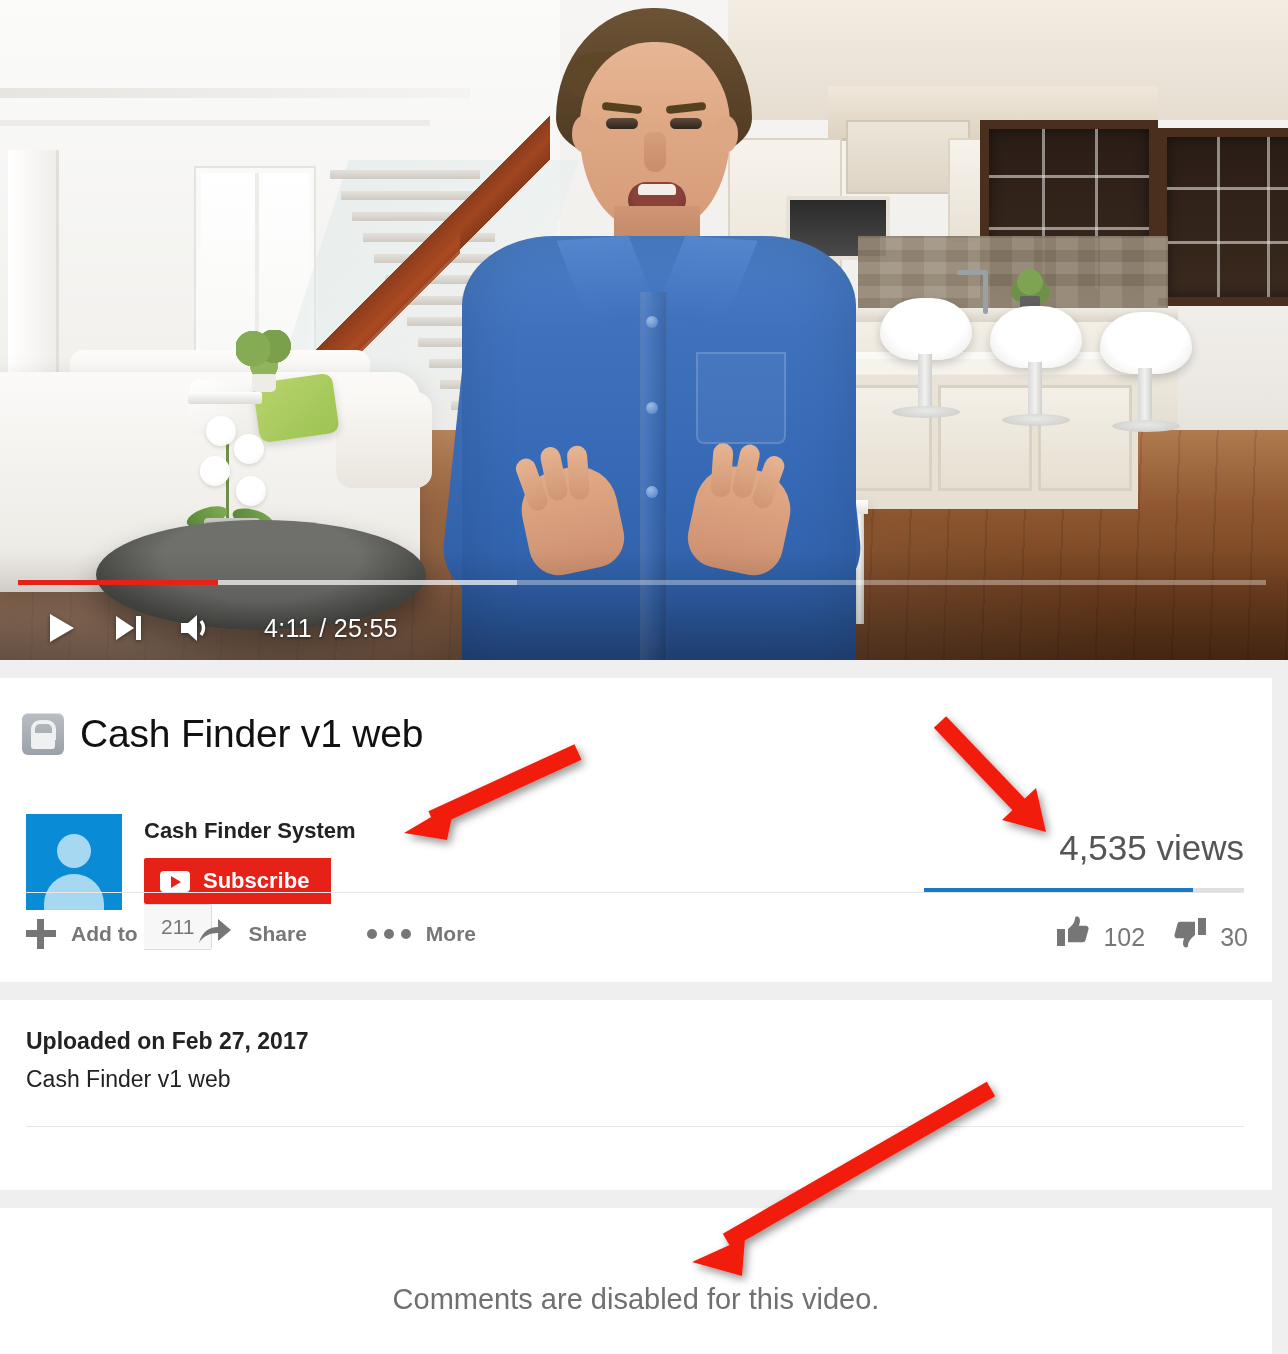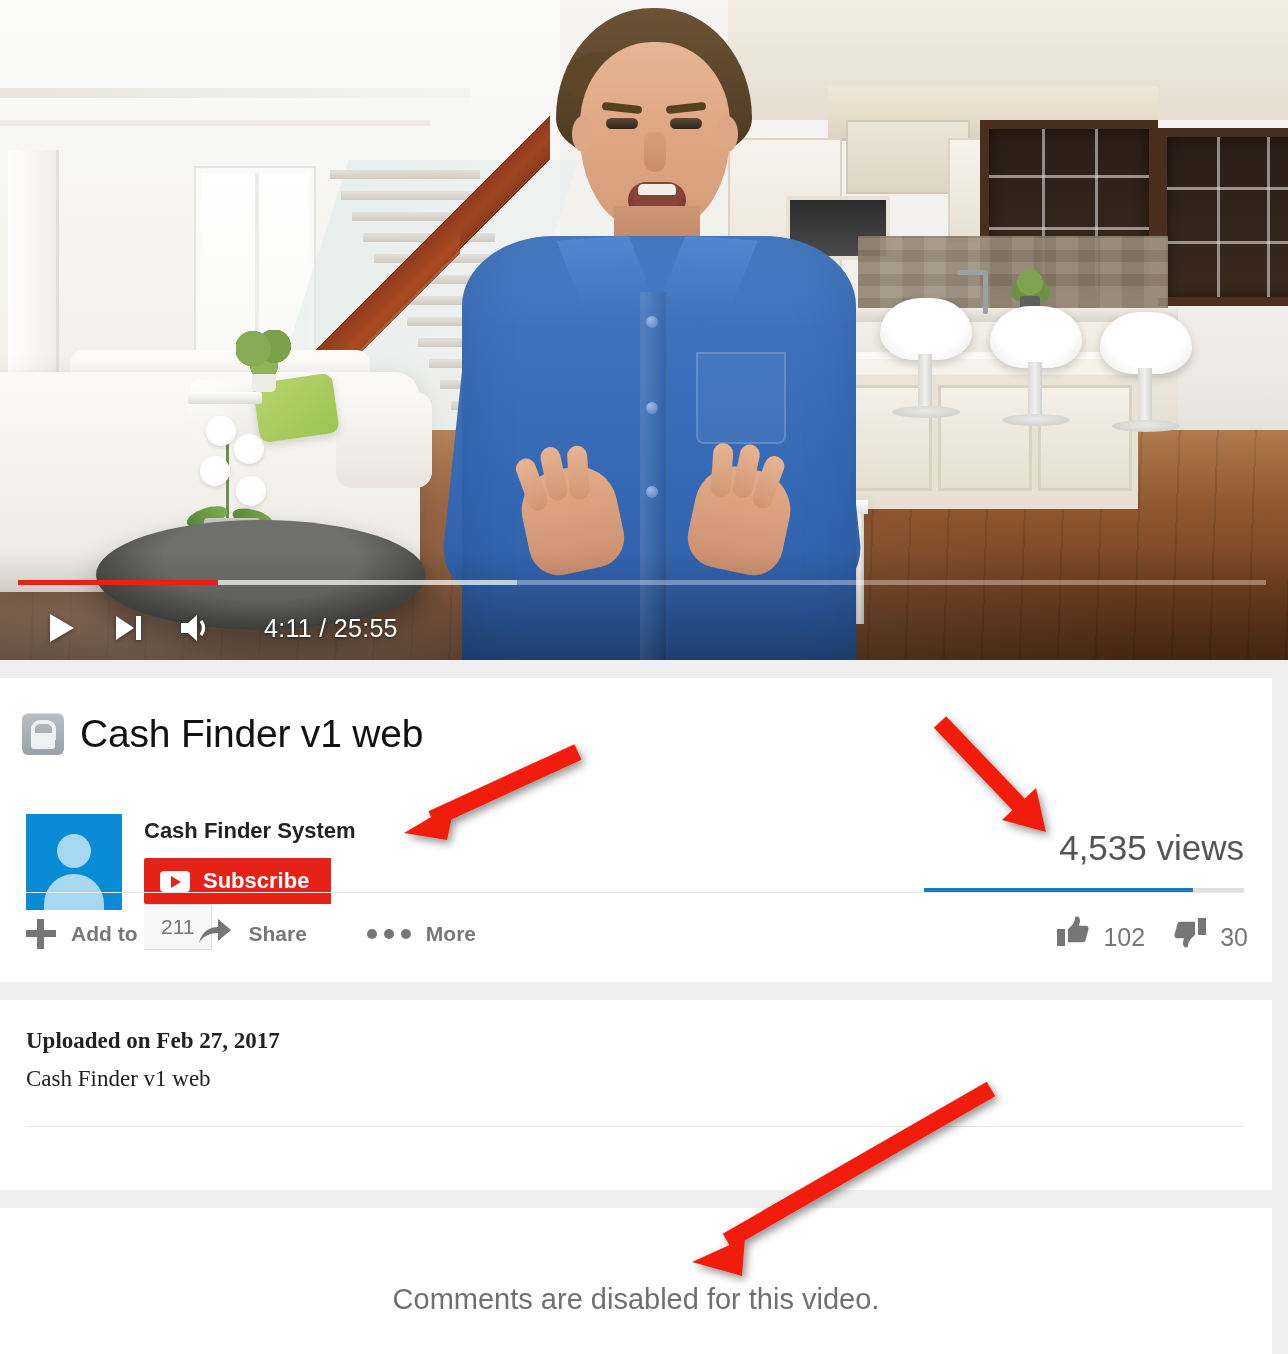--- a/index.html
+++ b/index.html
@@ -403,21 +403,20 @@
   .panel{ background:#fff; }
   #gap1{ position:absolute; left:0; top:660px; width:1288px; height:18px; }
   #info-panel{
     position:absolute; left:0; top:678px; width:1272px; height:304px;
     border-bottom:1px solid #e2e2e2;
   }
   #gap2{ position:absolute; left:0; top:982px; width:1288px; height:18px; }
   #desc-panel{
     position:absolute; left:0; top:1000px; width:1272px; height:190px;
     border-bottom:1px solid #e2e2e2;
-    font-family:Liberation Serif, serif;
   }
   #gap3{ position:absolute; left:0; top:1190px; width:1288px; height:18px; }
   #comments-panel{
     position:absolute; left:0; top:1208px; width:1272px; height:146px;
   }
   .right-strip{
     position:absolute; left:1272px; top:660px; width:16px; height:694px;
     background:#efefef;
   }
 

